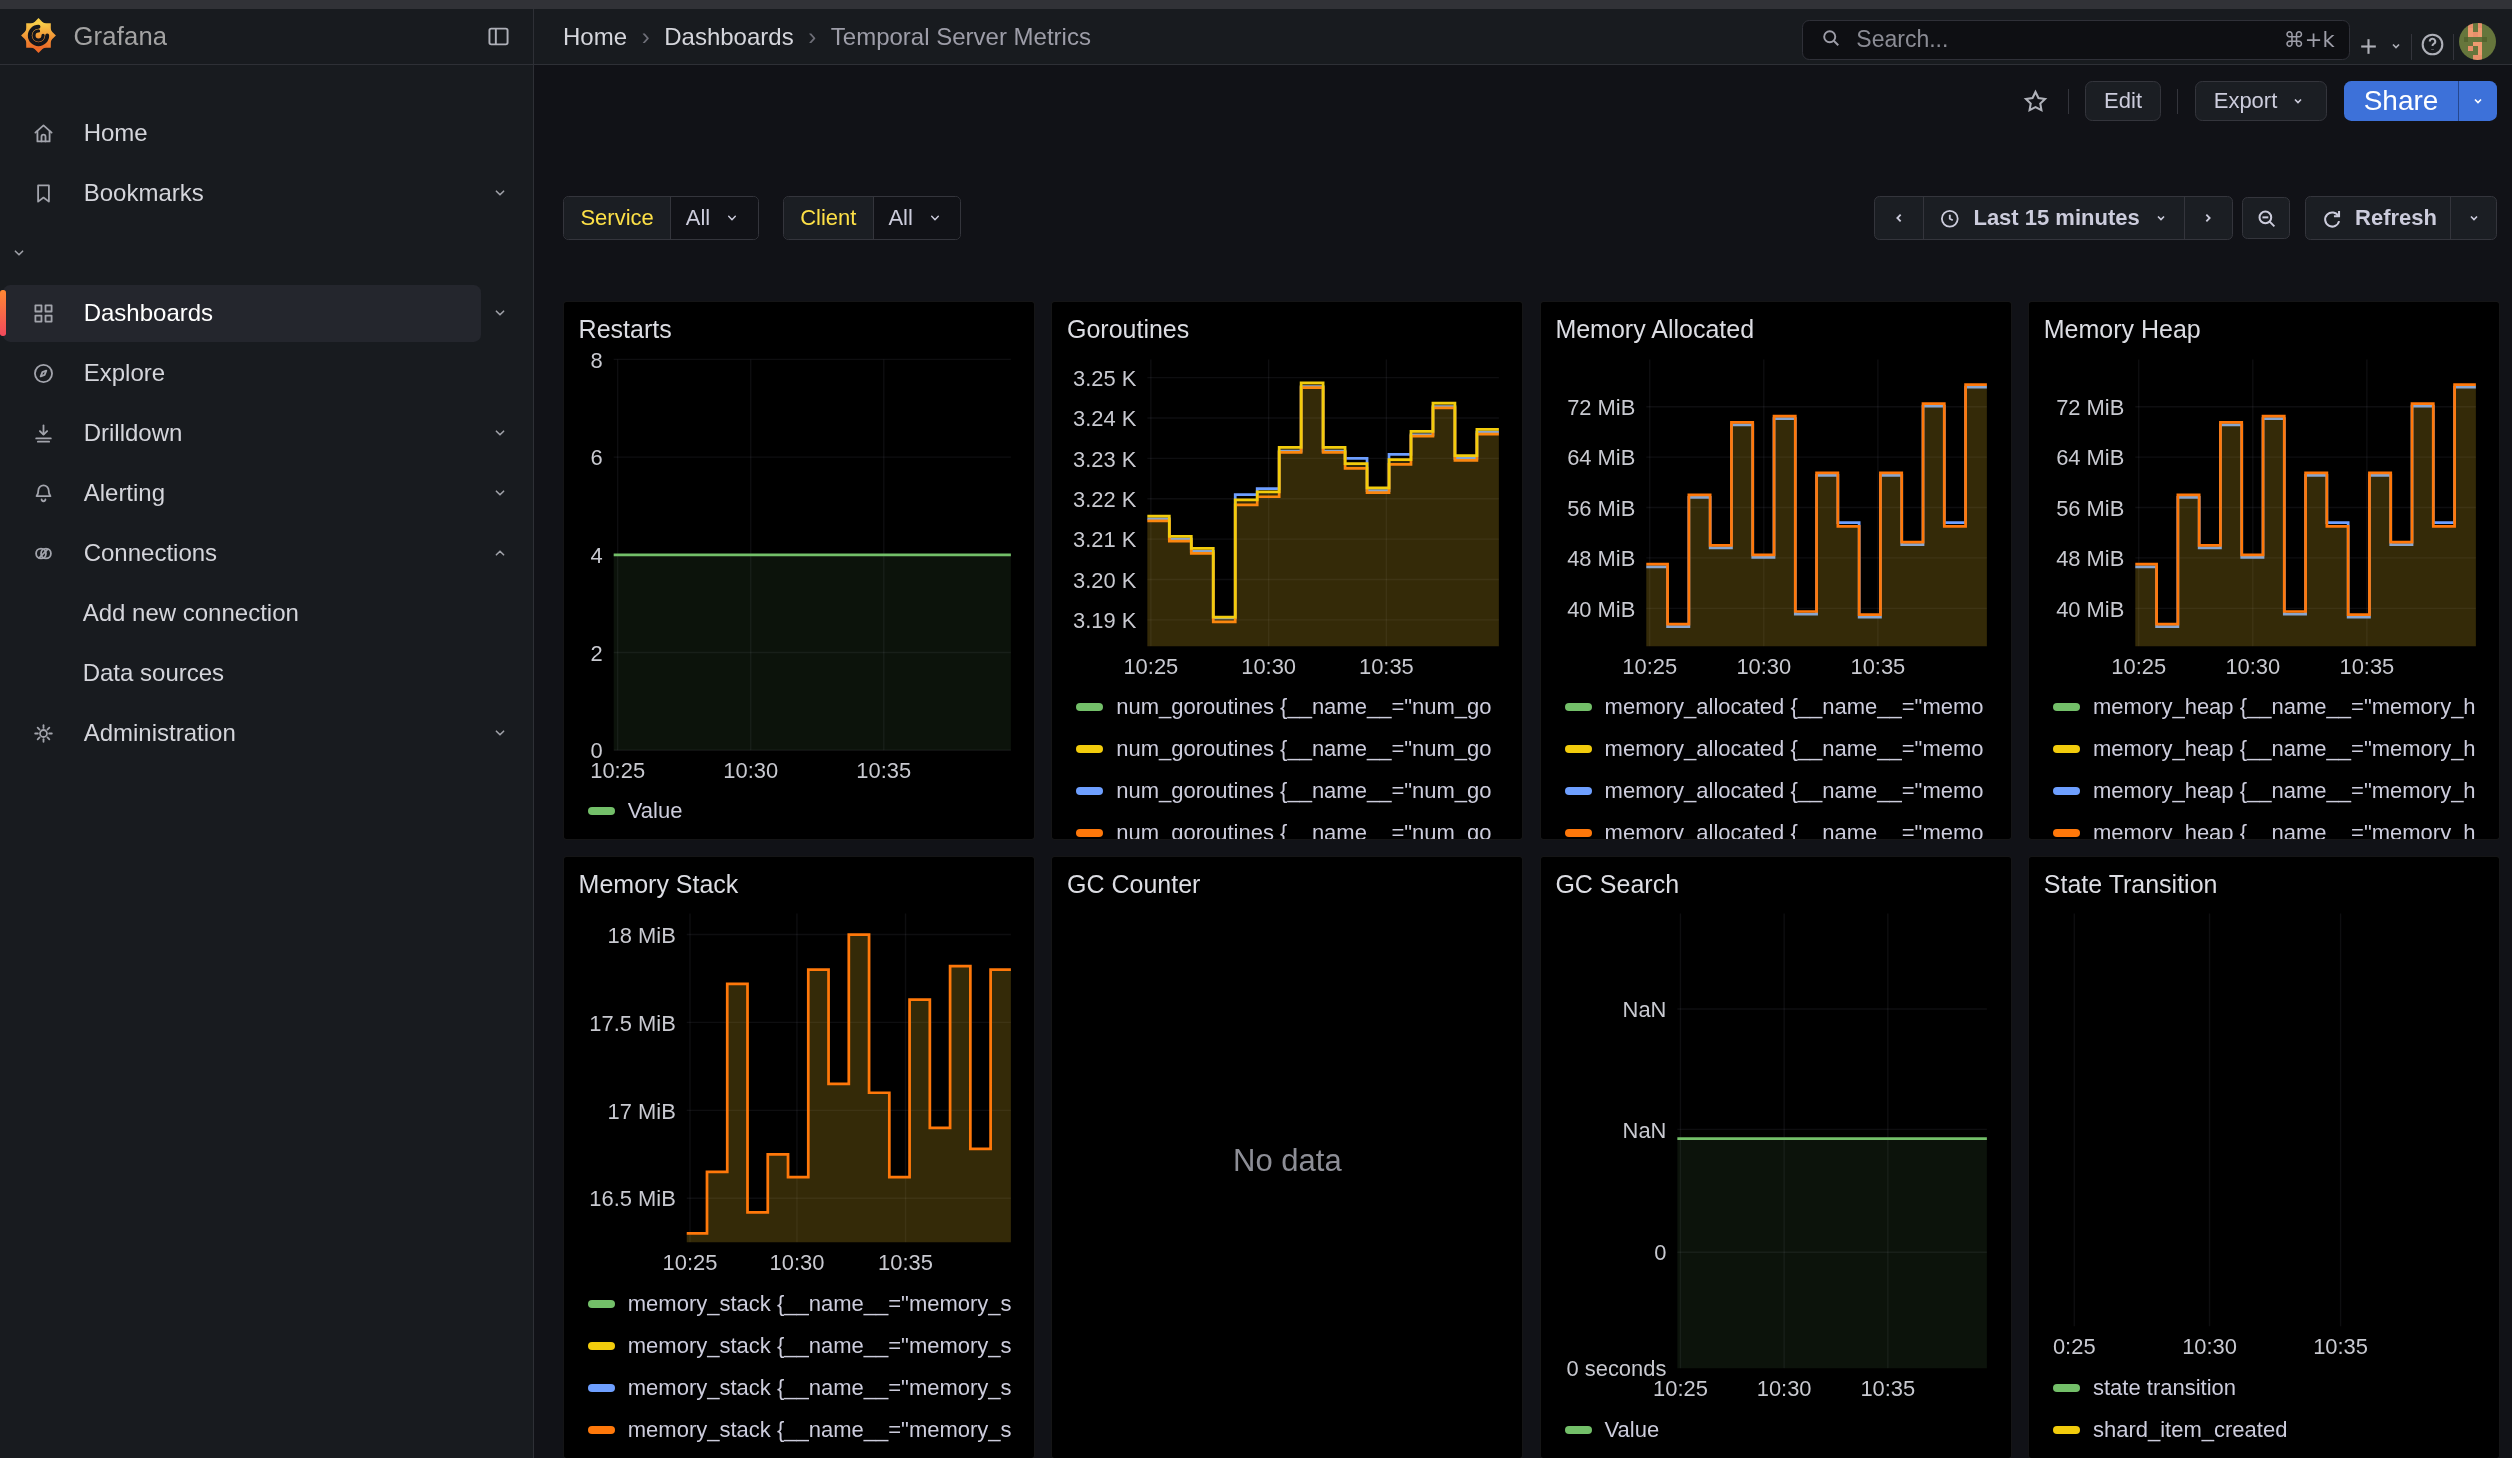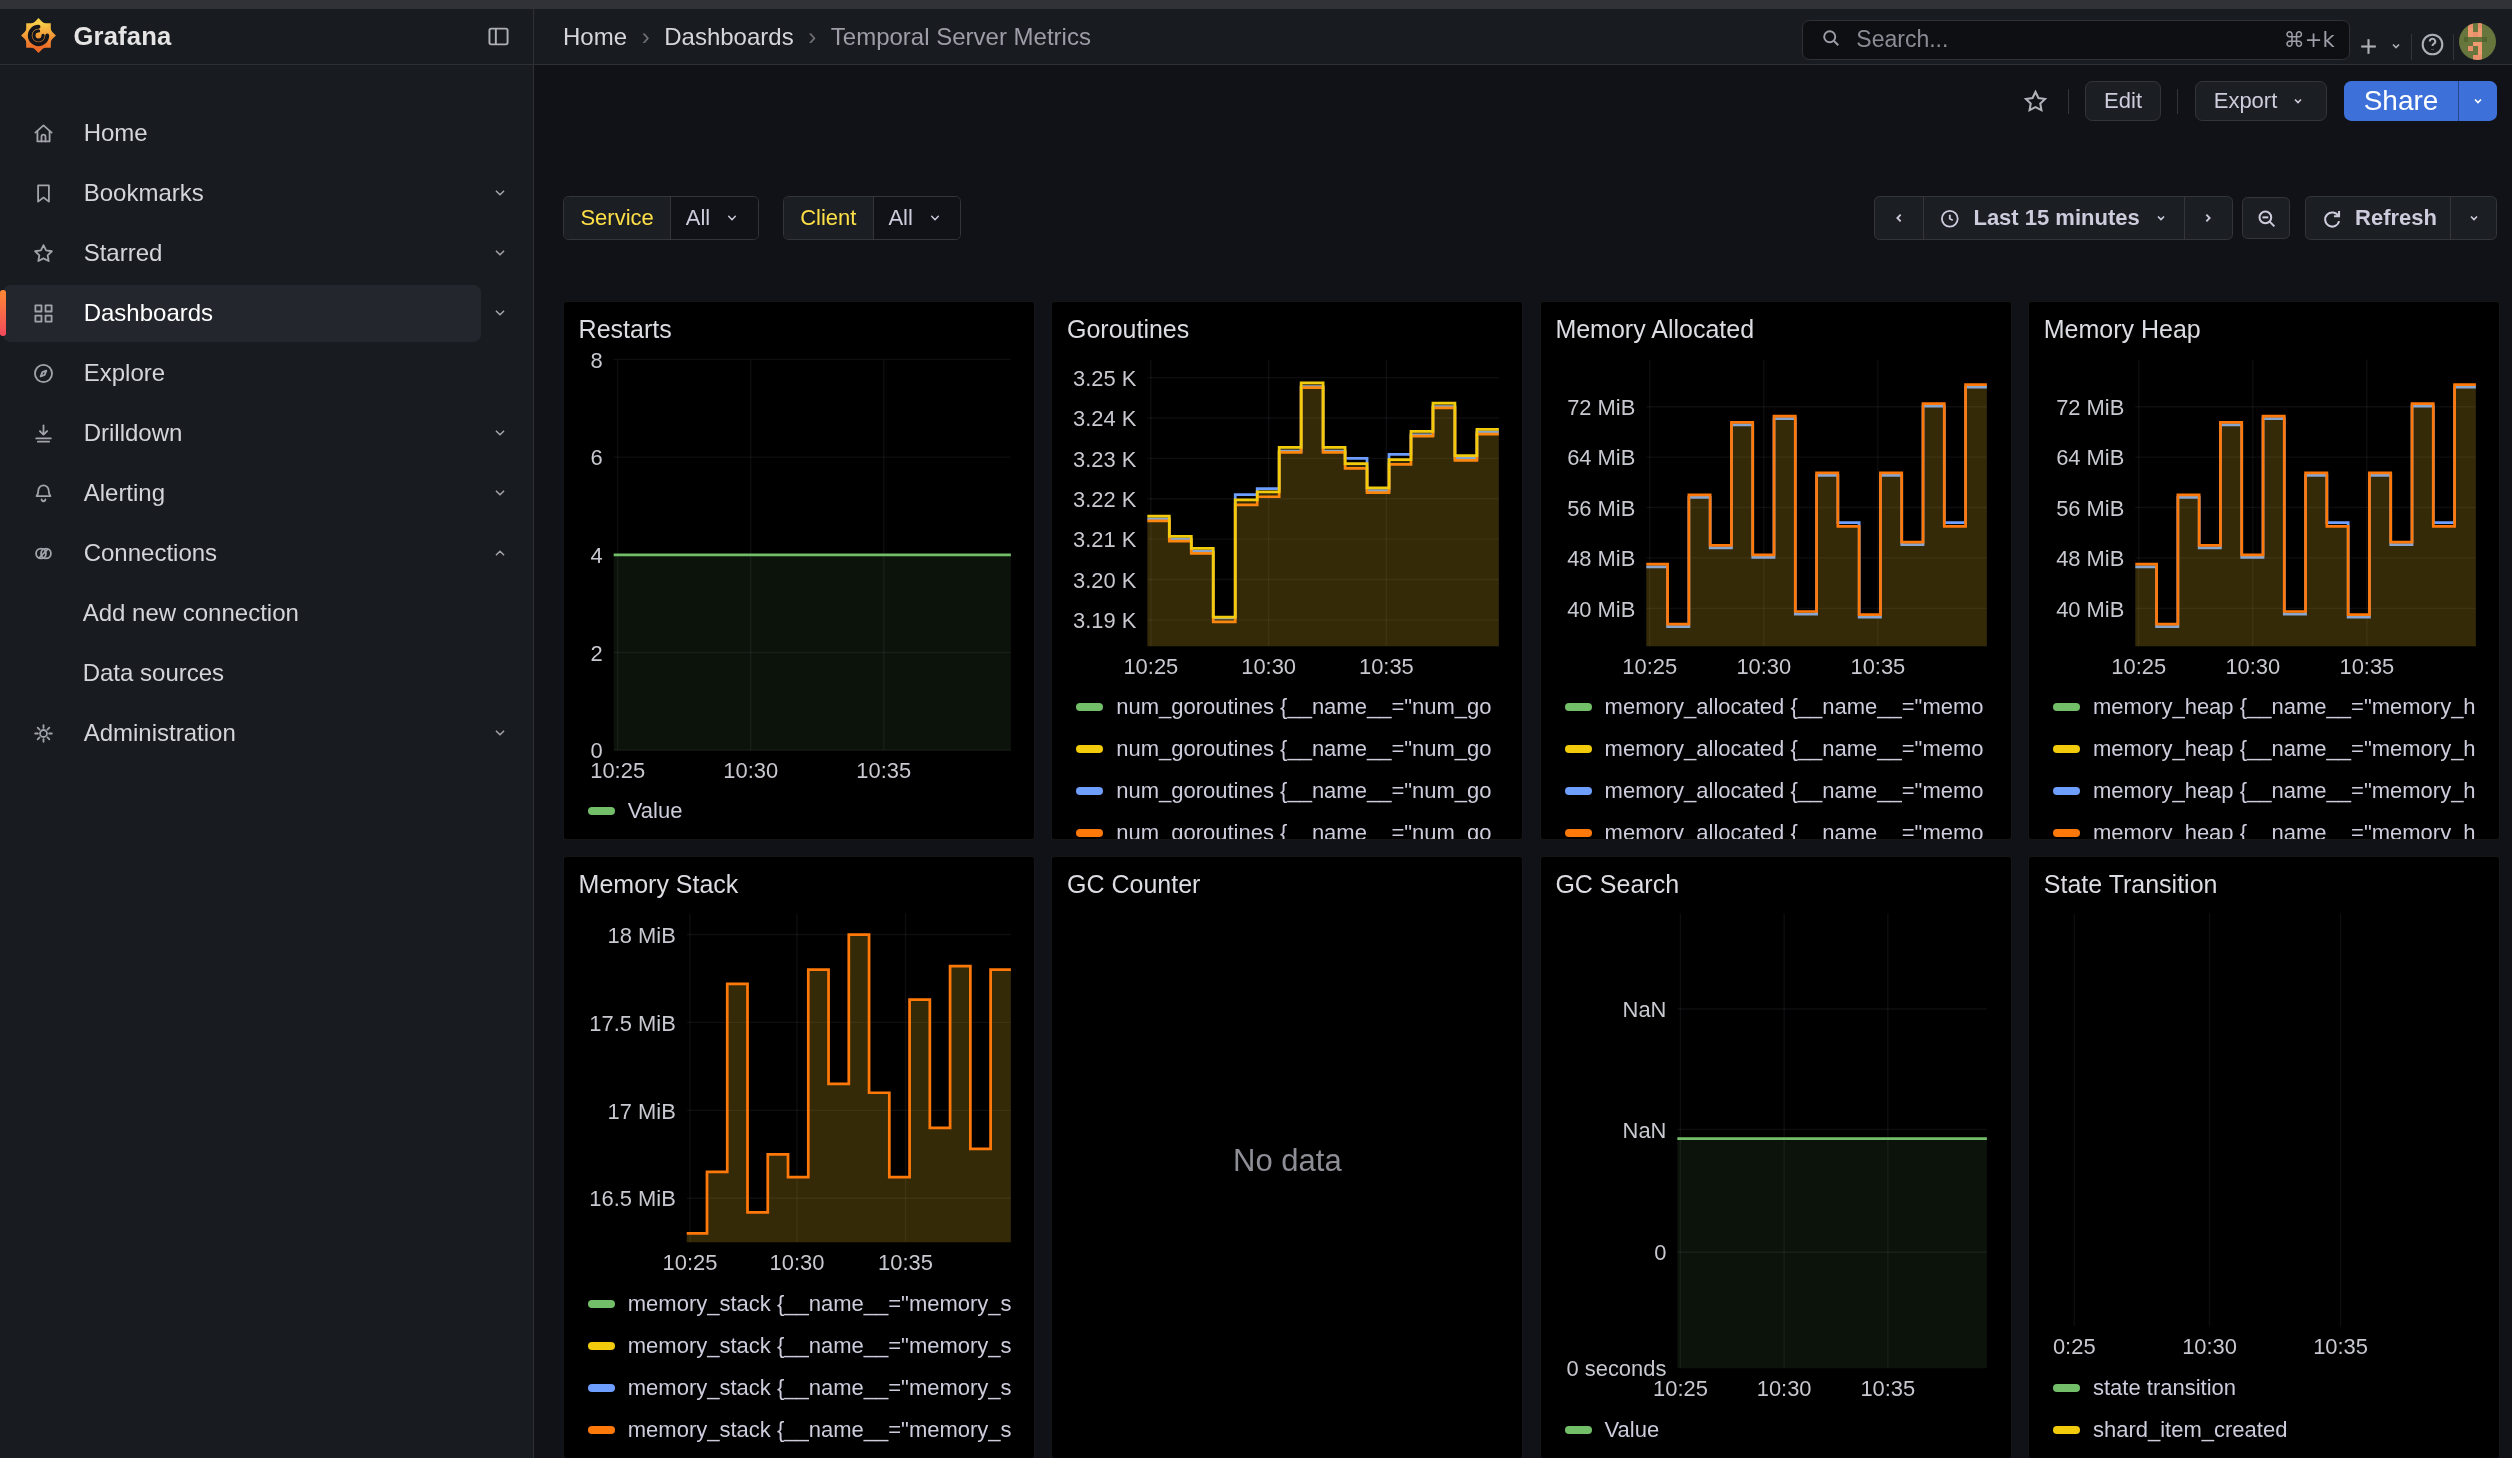--- a/index.html
+++ b/index.html
@@ -3,21 +3,21 @@
 <meta charset="utf-8">
 <style>
   html,body{margin:0;padding:0;background:#0b0c0f;}
   body{font-family:"Liberation Sans",sans-serif;color:#ccccdc;-webkit-font-smoothing:antialiased;}
   .root{width:2512px;height:1458px;overflow:hidden;position:relative;background:#111217;}
   .strip{height:9px;background:#313237;}
   
   header{height:55px;background:#181b1f;display:flex;align-items:center;border-bottom:0.9px solid rgba(204,204,220,0.12);}
   .header-left{width:534px;flex:none;height:100%;display:flex;align-items:center;gap:16.4px;
     padding:0 20px;box-sizing:border-box;border-right:0.9px solid rgba(204,204,220,0.12);}
-  .brand{font-size:25.6px;color:#e5e5e5;letter-spacing:0.2px;font-weight:bold;}
+  .brand{font-size:25.6px;color:#a3a3a3;letter-spacing:0.2px;}
   .spacer{flex:1;}
   .breadcrumb{flex:1;display:flex;align-items:center;gap:14.6px;padding-left:29px;font-size:24px;}
   .crumb{color:#d5d6dc;cursor:pointer;}
   .crumb.current{color:#9d9da8;}
   .crumb-sep{color:#6e6f78;}
   .header-right{display:flex;align-items:flex-end;gap:5px;padding-right:16.4px;margin-top:6px;}
   .search-box{width:548px;height:40px;background:#0e0f13;border:0.9px solid #2f3038;border-radius:7.3px;
     display:flex;align-items:center;gap:11px;padding:0 14.6px;box-sizing:border-box;}
   .search-box input{flex:1;background:transparent;border:0;outline:0;color:#ccccdc;font-size:23px;font-family:inherit;}
   .search-box input::placeholder{color:#8b8c95;}
@@ -183,26 +183,20 @@
             </svg>
             <span class="side-label">Bookmarks</span>
           </div>
           <span class="side-chev">
             <svg width="24" height="24" viewBox="0 0 24 24" fill="none" stroke="#9fa1a8" stroke-width="1.6" stroke-linecap="round" stroke-linejoin="round">
               <path d="M8.4 10.2 12 13.8 15.6 10.2"></path>
             </svg>
           </span>
         </div>
         <div class="side-row">
-          <div class="item-body">
-            <svg width="27" height="27" viewBox="0 0 24 24" fill="none" stroke="#a2a4ac" stroke-width="1.6" stroke-linecap="round" stroke-linejoin="round">
-              <path d="M12 4.6 14.3 9.3 19.4 10 15.7 13.6 16.6 18.7 12 16.3 7.4 18.7 8.3 13.6 4.6 10 9.7 9.3 Z"></path>
-            </svg>
-            <span class="side-label">Starred</span>
-          </div>
           <span class="side-chev">
             <svg width="24" height="24" viewBox="0 0 24 24" fill="none" stroke="#9fa1a8" stroke-width="1.6" stroke-linecap="round" stroke-linejoin="round">
               <path d="M8.4 10.2 12 13.8 15.6 10.2"></path>
             </svg>
           </span>
         </div>
         <div class="side-row">
           <div class="active-bar"></div>
           <div class="item-body active">
             <svg width="27" height="27" viewBox="0 0 24 24" fill="none" stroke="#a2a4ac" stroke-width="1.6" stroke-linecap="round" stroke-linejoin="round">

